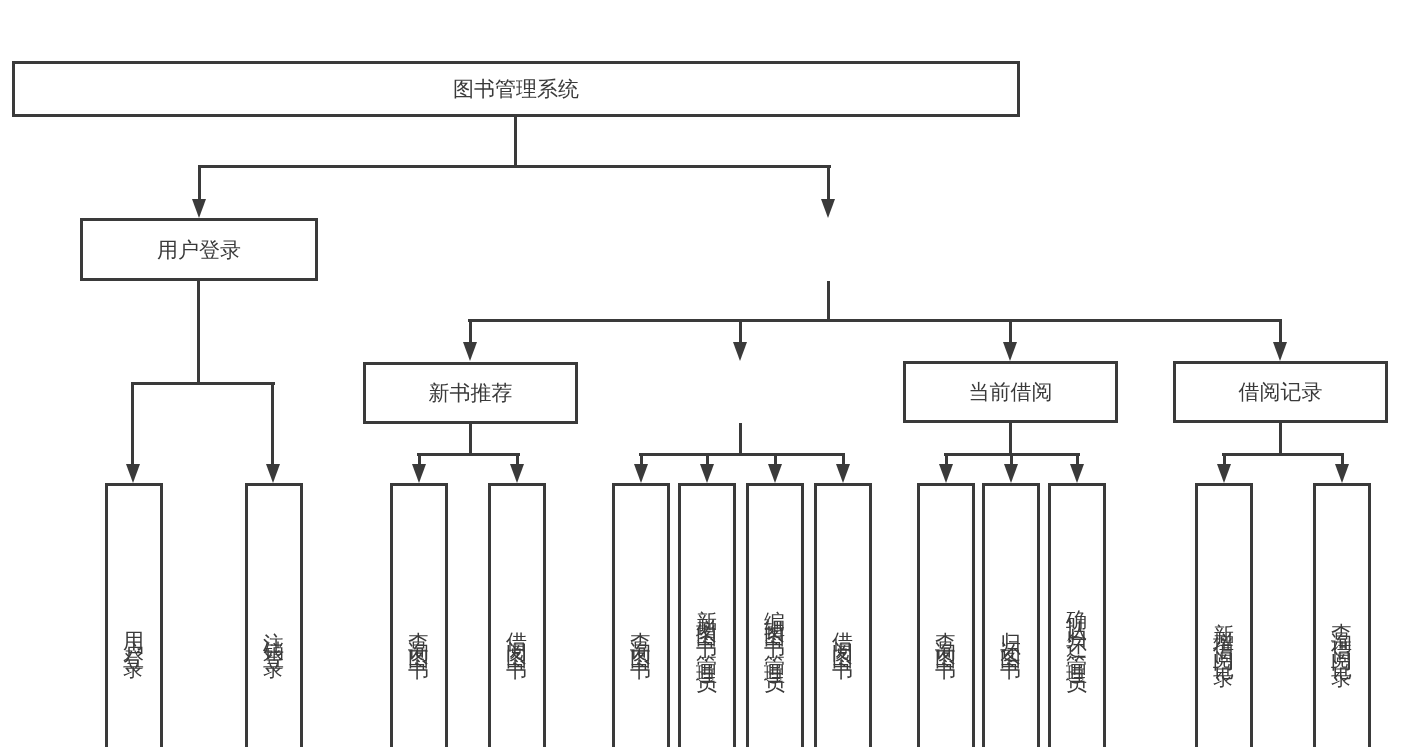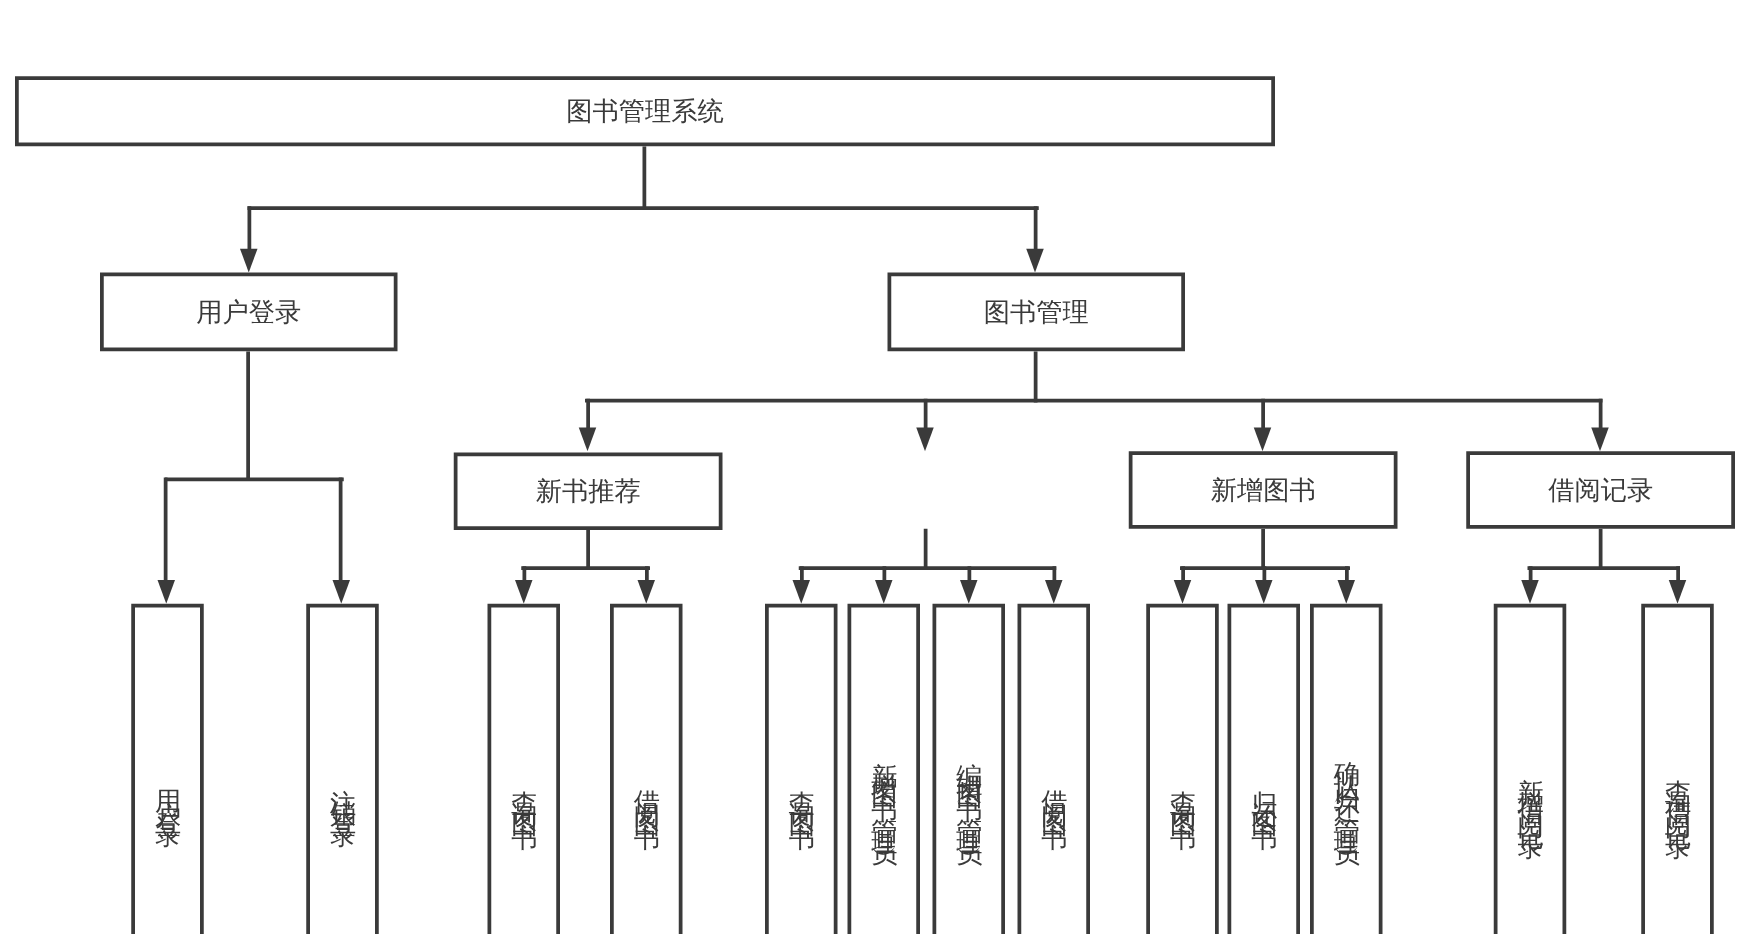--- a/index.html
+++ b/index.html
@@ -64,23 +64,20 @@
   <div class="vline" style="left:514px; top:69px; height:49px;"></div>
   <div class="hline" style="left:198px; top:117px; width:633px;"></div>
   <div class="vline" style="left:198px; top:117px; height:40px;"></div>
   <div class="ah" style="left:192px; top:151px;"></div>
   <div class="vline" style="left:827px; top:117px; height:40px;"></div>
   <div class="ah" style="left:821px; top:151px;"></div>
 
   <div class="box" style="left:80px; top:170px; width:238px; height:63px;">
     <span>用户登录</span>
   </div>
-  <div class="box" style="left:710px; top:170px; width:238px; height:63px;">
-    <span>图书管理</span>
-  </div>
 
   <div class="vline" style="left:197px; top:233px; height:102px;"></div>
   <div class="hline" style="left:132px; top:334px; width:143px;"></div>
   <div class="vline" style="left:131px; top:334px; height:82px;"></div>
   <div class="ah" style="left:126px; top:416px;"></div>
   <div class="vline" style="left:271px; top:334px; height:82px;"></div>
   <div class="ah" style="left:266px; top:416px;"></div>
 
   <div class="vline" style="left:827px; top:233px; height:41px;"></div>
   <div class="hline" style="left:468px; top:271px; width:814px;"></div>
@@ -90,21 +87,21 @@
   <div class="ah" style="left:733px; top:294px;"></div>
   <div class="vline" style="left:1009px; top:271px; height:26px;"></div>
   <div class="ah" style="left:1003px; top:294px;"></div>
   <div class="vline" style="left:1279px; top:271px; height:26px;"></div>
   <div class="ah" style="left:1273px; top:294px;"></div>
 
   <div class="box" style="left:363px; top:314px; width:215px; height:62px;">
     <span>新书推荐</span>
   </div>
   <div class="box" style="left:903px; top:313px; width:215px; height:62px;">
-    <span>新增图书</span>
+    <span>当前借阅</span>
   </div>
   <div class="box" style="left:1173px; top:313px; width:215px; height:62px;text-align:center;">
     <span>借阅记录</span>
   </div>
 
   <div class="vline" style="left:469px; top:375px; height:33px;"></div>
   <div class="hline" style="left:417px; top:405px; width:103px;"></div>
   <div class="vline" style="left:418px; top:405px; height:17px;"></div>
   <div class="ah" style="left:412px; top:416px;"></div>
   <div class="vline" style="left:516px; top:405px; height:17px;"></div>

